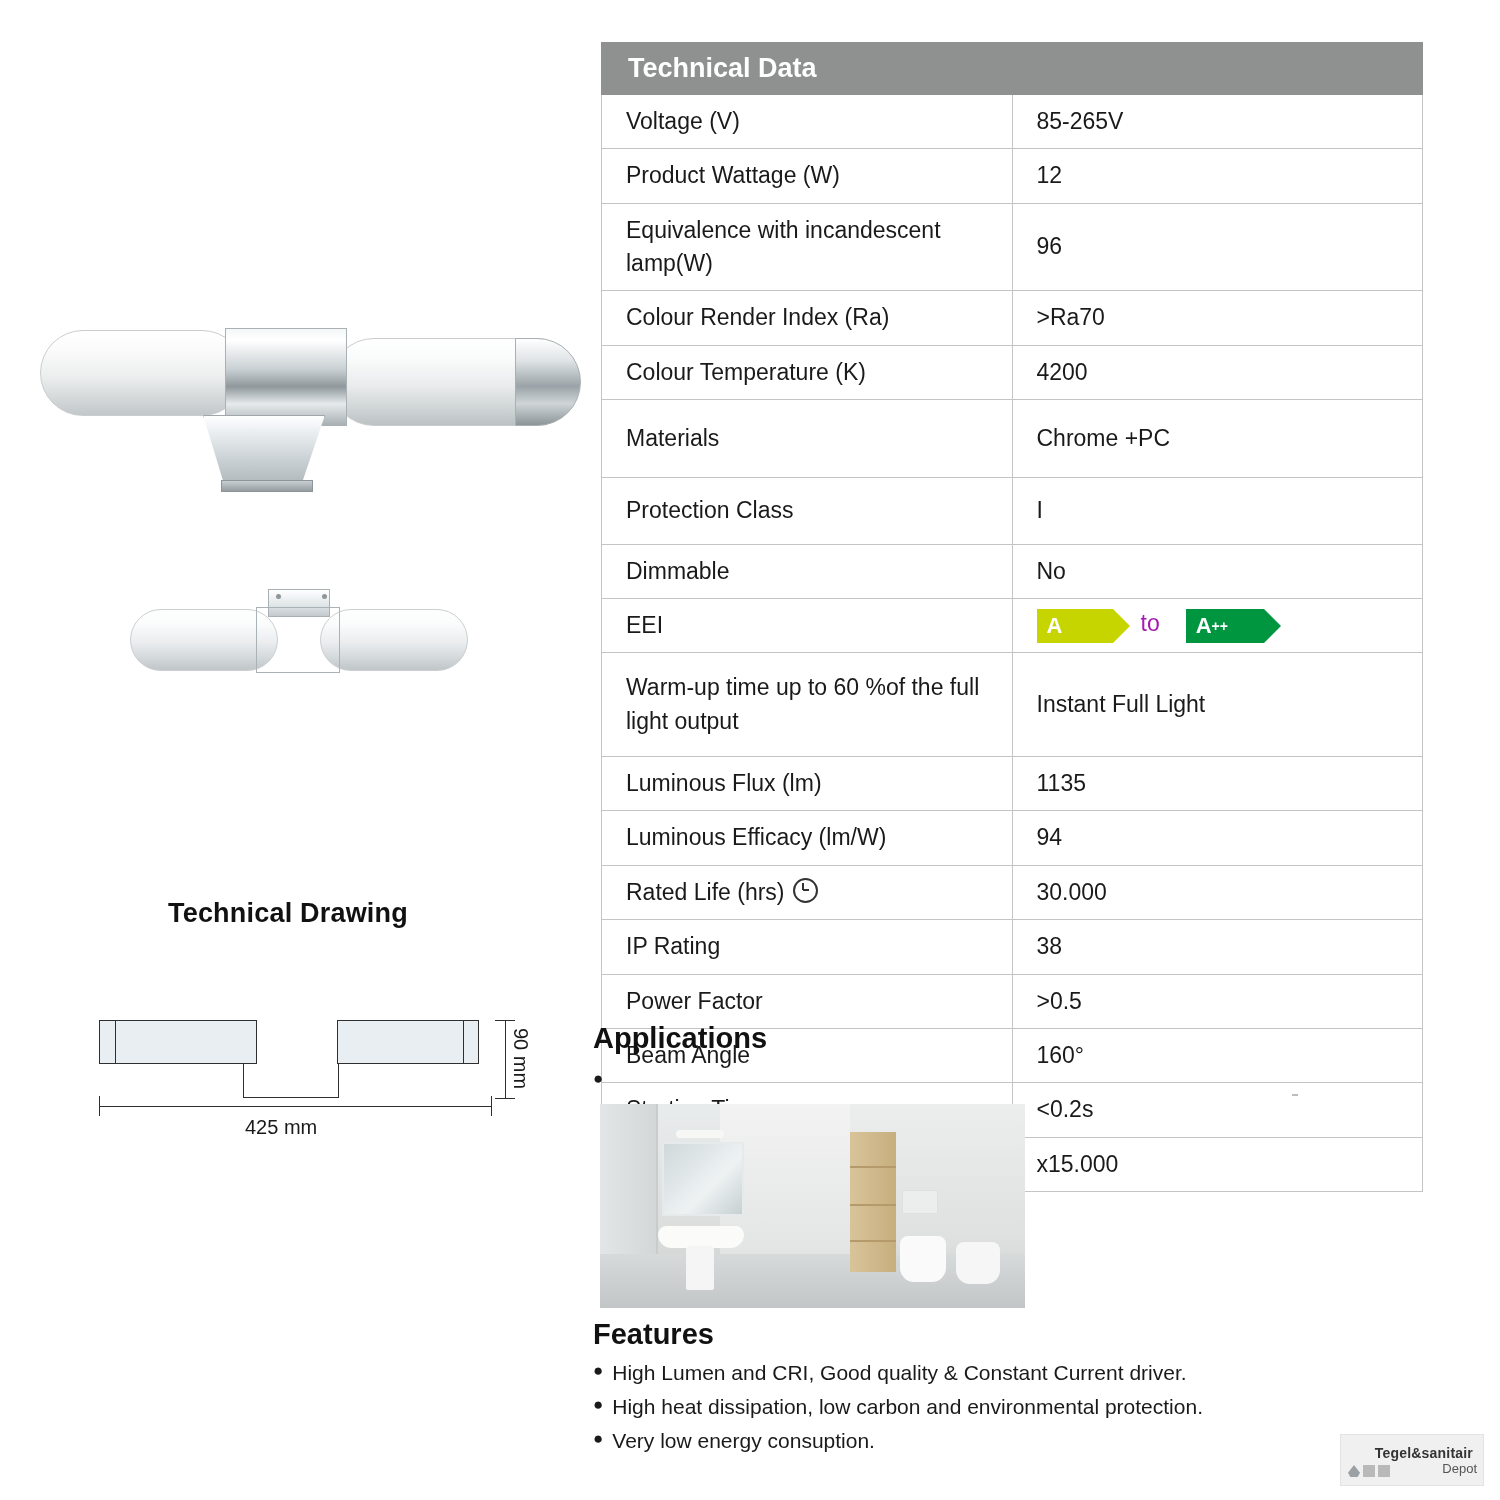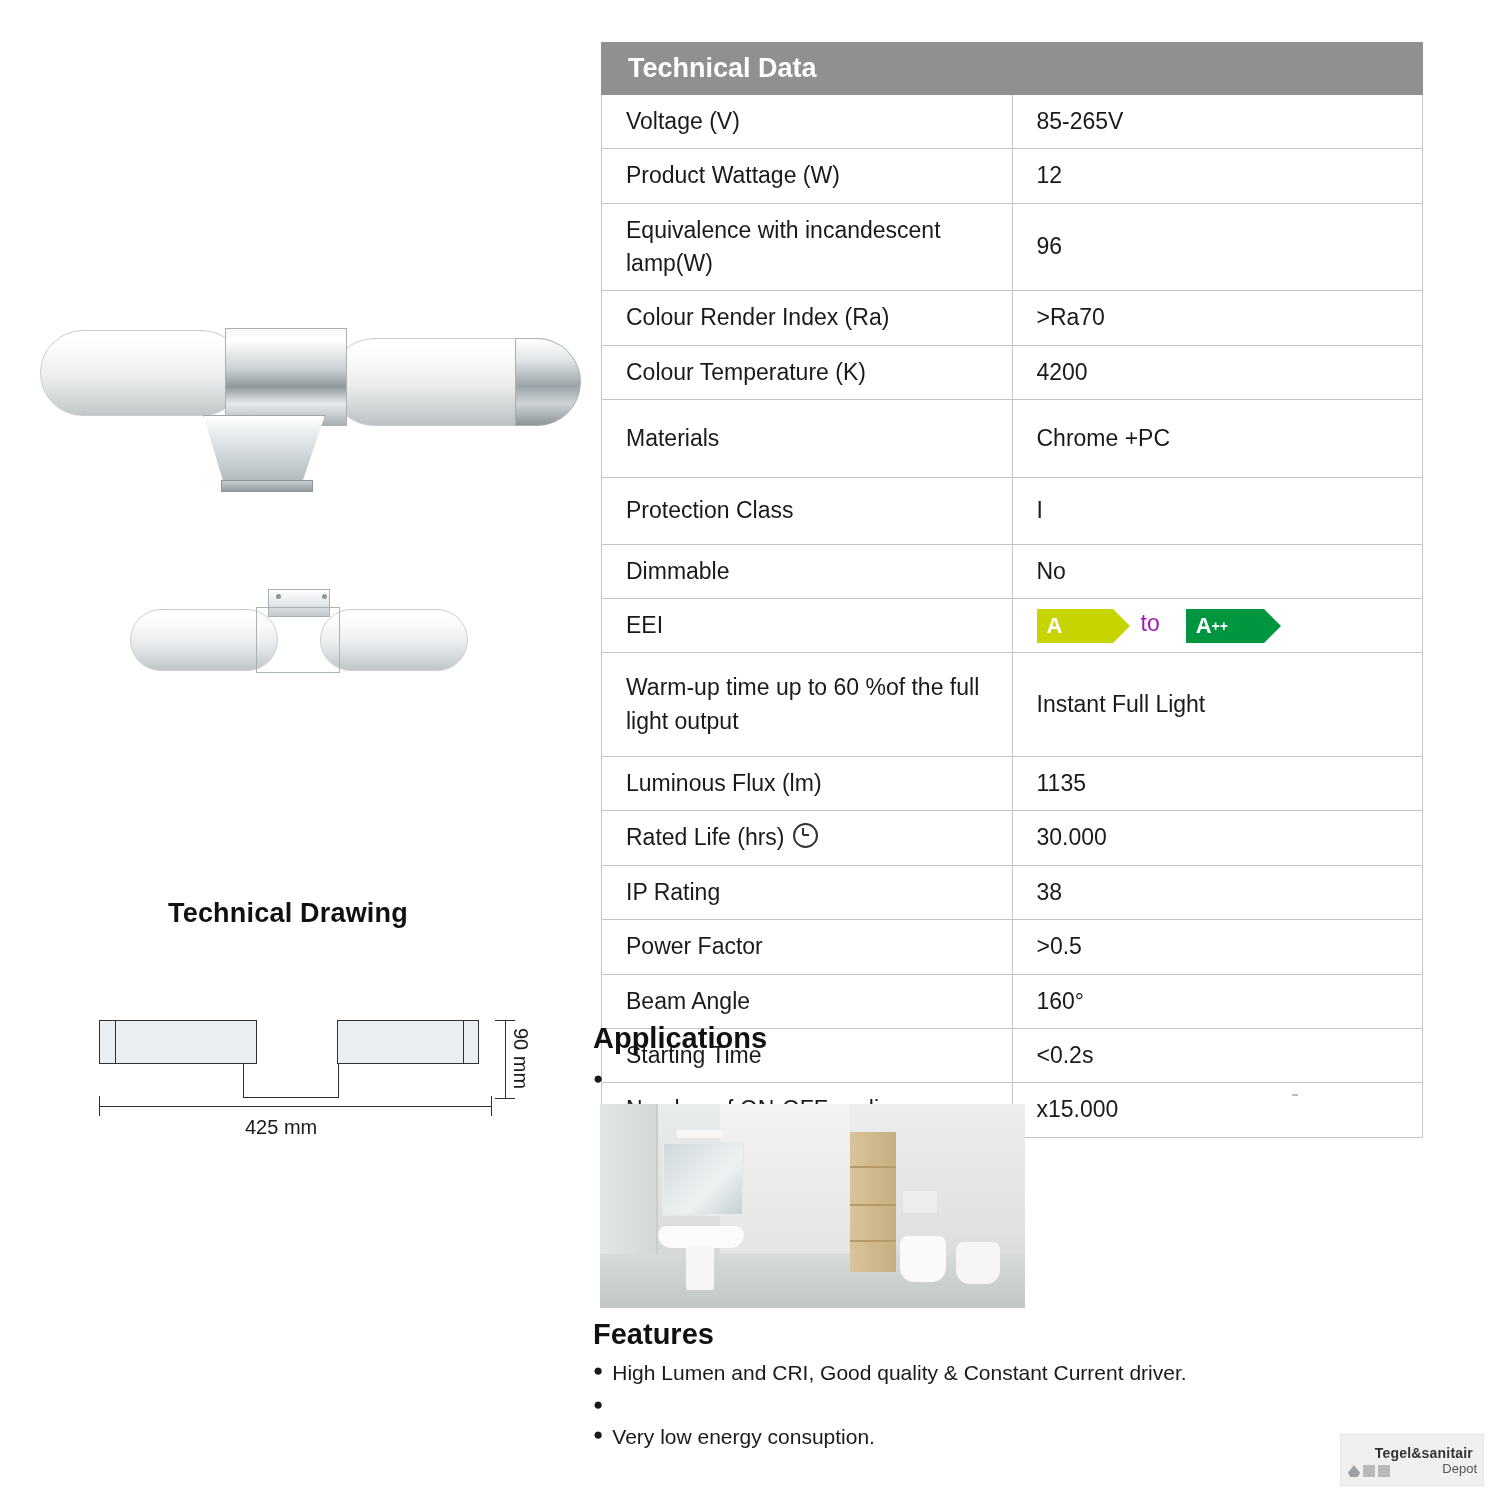--- a/index.html
+++ b/index.html
@@ -619,20 +619,24 @@
         </td>
       </tr>
 
       <tr>
         <td class="k" style="padding-top:18px;padding-bottom:18px;">Warm-up time up to 60 %of the full light output</td>
         <td class="v">Instant Full Light</td>
       </tr>
       <tr>
         <td class="k">Luminous Flux (lm)</td>
         <td class="v">1135</td>
+      </tr>
+      <tr>
+        <td class="k">Luminous Efficacy (lm/W)</td>
+        <td class="v">94</td>
       </tr>
       <tr>
         <td class="k">
           <span>Rated Life (hrs)</span><span class="clock-icon"></span>
         </td>
         <td class="v">30.000</td>
       </tr>
       <tr>
         <td class="k">IP Rating</td>
         <td class="v">38</td>
@@ -686,20 +690,21 @@
   </div>
 
   <div class="features">
     <div class="sec-title">Features</div>
     <div class="bullet-line">
       <span class="dot">●</span>
       <span>High Lumen and CRI, Good quality &amp; Constant Current driver.</span>
     </div>
     <div class="bullet-line">
       <span class="dot">●</span>
+      <span>High heat dissipation, low carbon and environmental protection.</span>
     </div>
     <div class="bullet-line">
       <span class="dot">●</span>
       <span>Very low energy consuption.</span>
     </div>
   </div>
 
   <div class="logo">
     <div class="l1">Tegel&amp;sanitair</div>
     <div class="l2">Depot</div>

